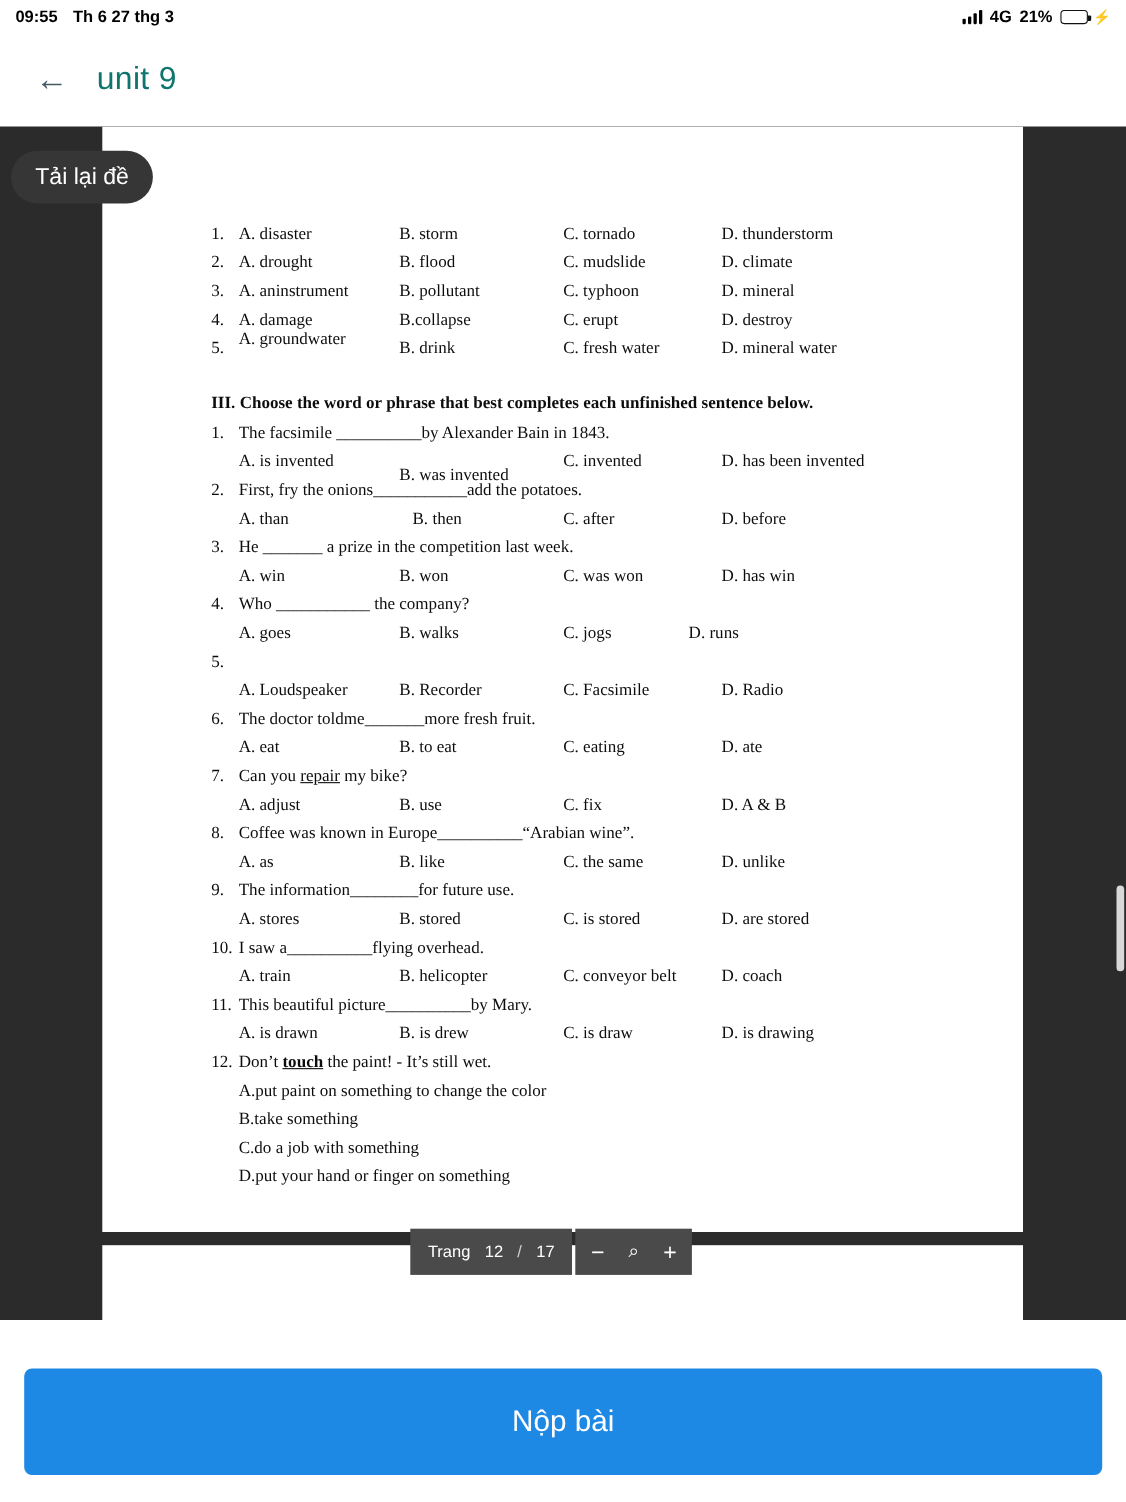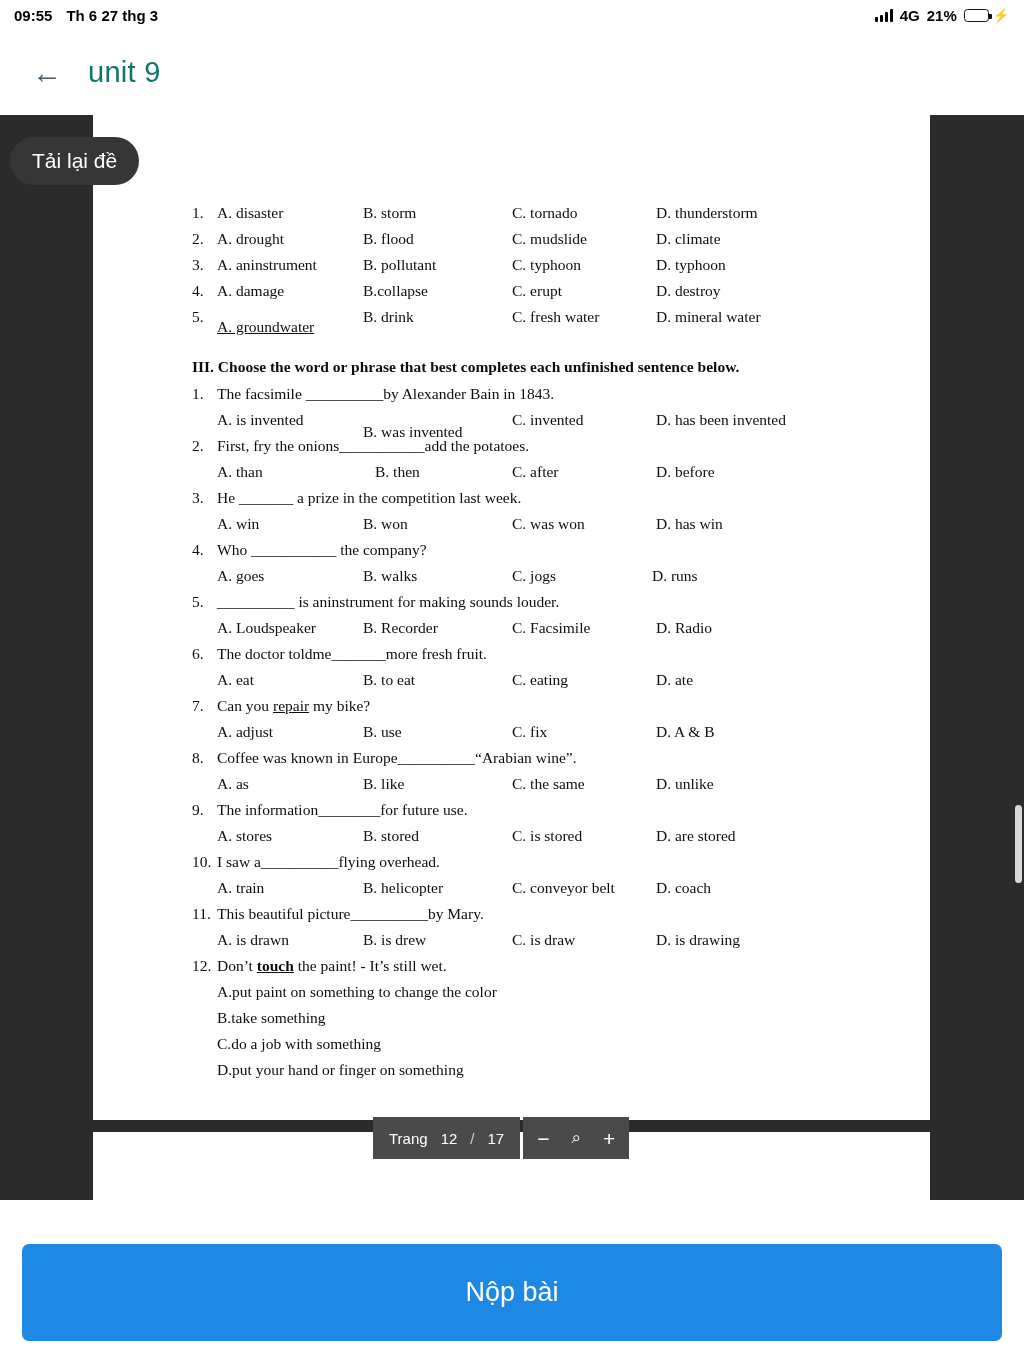--- a/index.html
+++ b/index.html
@@ -216,30 +216,30 @@
     <div class="abs" style="left:99px;  top:115px;">2.</div>
     <div class="abs" style="left:124px; top:115px;">A. drought</div>
     <div class="abs" style="left:270px; top:115px;">B. flood</div>
     <div class="abs" style="left:419px; top:115px;">C. mudslide</div>
     <div class="abs" style="left:563px; top:115px;">D. climate</div>
 
     <div class="abs" style="left:99px;  top:141px;">3.</div>
     <div class="abs" style="left:124px; top:141px;">A. aninstrument</div>
     <div class="abs" style="left:270px; top:141px;">B. pollutant</div>
     <div class="abs" style="left:419px; top:141px;">C. typhoon</div>
-    <div class="abs" style="left:563px; top:141px;">D. typhoon</div>
+    <div class="abs" style="left:563px; top:141px;">D. mineral</div>
 
     <div class="abs" style="left:99px;  top:167px;">4.</div>
     <div class="abs" style="left:124px; top:167px;">A. damage</div>
     <div class="abs" style="left:270px; top:167px;">B.collapse</div>
     <div class="abs" style="left:419px; top:167px;">C. erupt</div>
     <div class="abs" style="left:563px; top:167px;">D. destroy</div>
 
     <div class="abs" style="left:99px;  top:193px;">5.</div>
-    <div class="abs" style="left:124px; top:203px;text-decoration:underline;">A. groundwater</div>
+    <div class="abs" style="left:124px; top:185px;">A. groundwater</div>
     <div class="abs" style="left:270px; top:193px;">B. drink</div>
     <div class="abs" style="left:419px; top:193px;">C. fresh water</div>
     <div class="abs" style="left:563px; top:193px;">D. mineral water</div>
 
     <div class="abs b" style="left:99px; top:243px;">III. Choose the word or phrase that best completes each unfinished sentence below.</div>
 
     <div class="abs" style="left:99px;  top:270px;">1.</div>
     <div class="abs" style="left:124px; top:270px;"><span>The facsimile </span><span>__________</span><span>by Alexander Bain in 1843.</span></div>
     <div class="abs" style="left:124px; top:296px;">A. is invented</div>
     <div class="abs" style="left:270px; top:308px;">B. was invented</div>
@@ -258,24 +258,23 @@
     <div class="abs" style="left:124px; top:400px;">A. win</div>
     <div class="abs" style="left:270px; top:400px;">B. won</div>
     <div class="abs" style="left:419px; top:400px;">C. was won</div>
     <div class="abs" style="left:563px; top:400px;">D. has win</div>
 
     <div class="abs" style="left:99px;  top:426px;">4.</div>
     <div class="abs" style="left:124px; top:426px;"><span>Who </span><span>___________</span><span> the company?</span></div>
     <div class="abs" style="left:124px; top:452px;">A. goes</div>
     <div class="abs" style="left:270px; top:452px;">B. walks</div>
     <div class="abs" style="left:419px; top:452px;">C. jogs</div>
-    <div class="abs" style="left:559px; top:452px;text-align:center;">D. runs</div>
+    <div class="abs" style="left:533px; top:452px;text-align:center;">D. runs</div>
 
     <div class="abs" style="left:99px;  top:478px;">5.</div>
-    <div class="abs" style="left:124px; top:478px;"><span></span><span>__________</span><span> is aninstrument for making sounds louder.</span></div>
     <div class="abs" style="left:124px; top:504px;">A. Loudspeaker</div>
     <div class="abs" style="left:270px; top:504px;">B. Recorder</div>
     <div class="abs" style="left:419px; top:504px;">C. Facsimile</div>
     <div class="abs" style="left:563px; top:504px;">D. Radio</div>
 
     <div class="abs" style="left:99px;  top:530px;">6.</div>
     <div class="abs" style="left:124px; top:530px;"><span>The doctor toldme</span><span>_______</span><span>more fresh fruit.</span></div>
     <div class="abs" style="left:124px; top:556px;">A. eat</div>
     <div class="abs" style="left:270px; top:556px;">B. to eat</div>
     <div class="abs" style="left:419px; top:556px;">C. eating</div>

